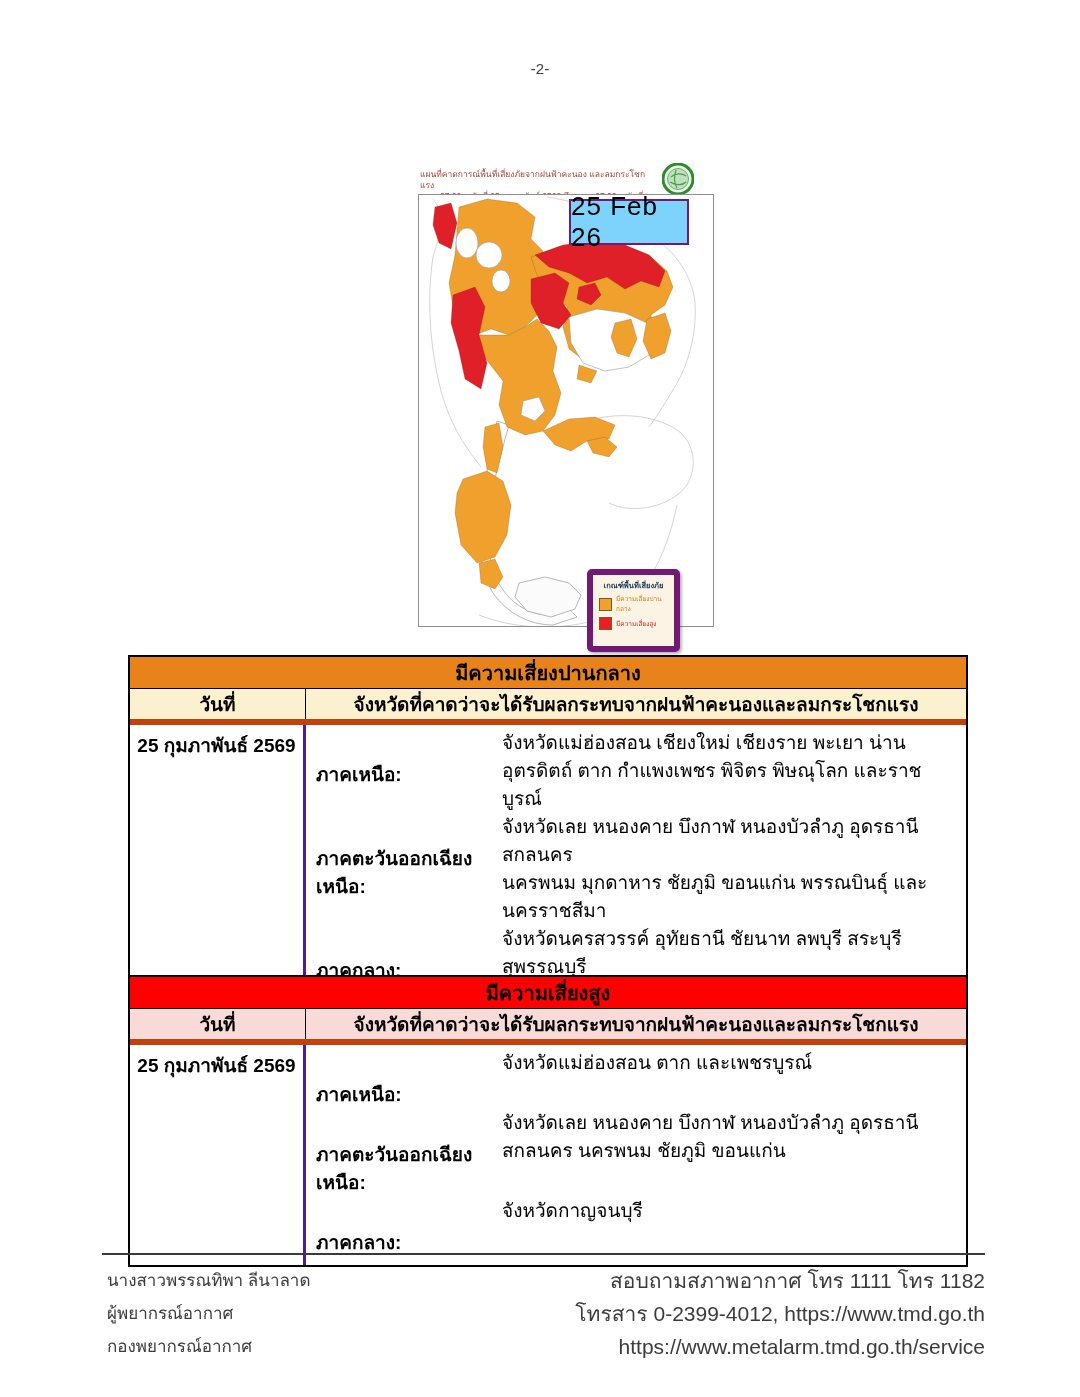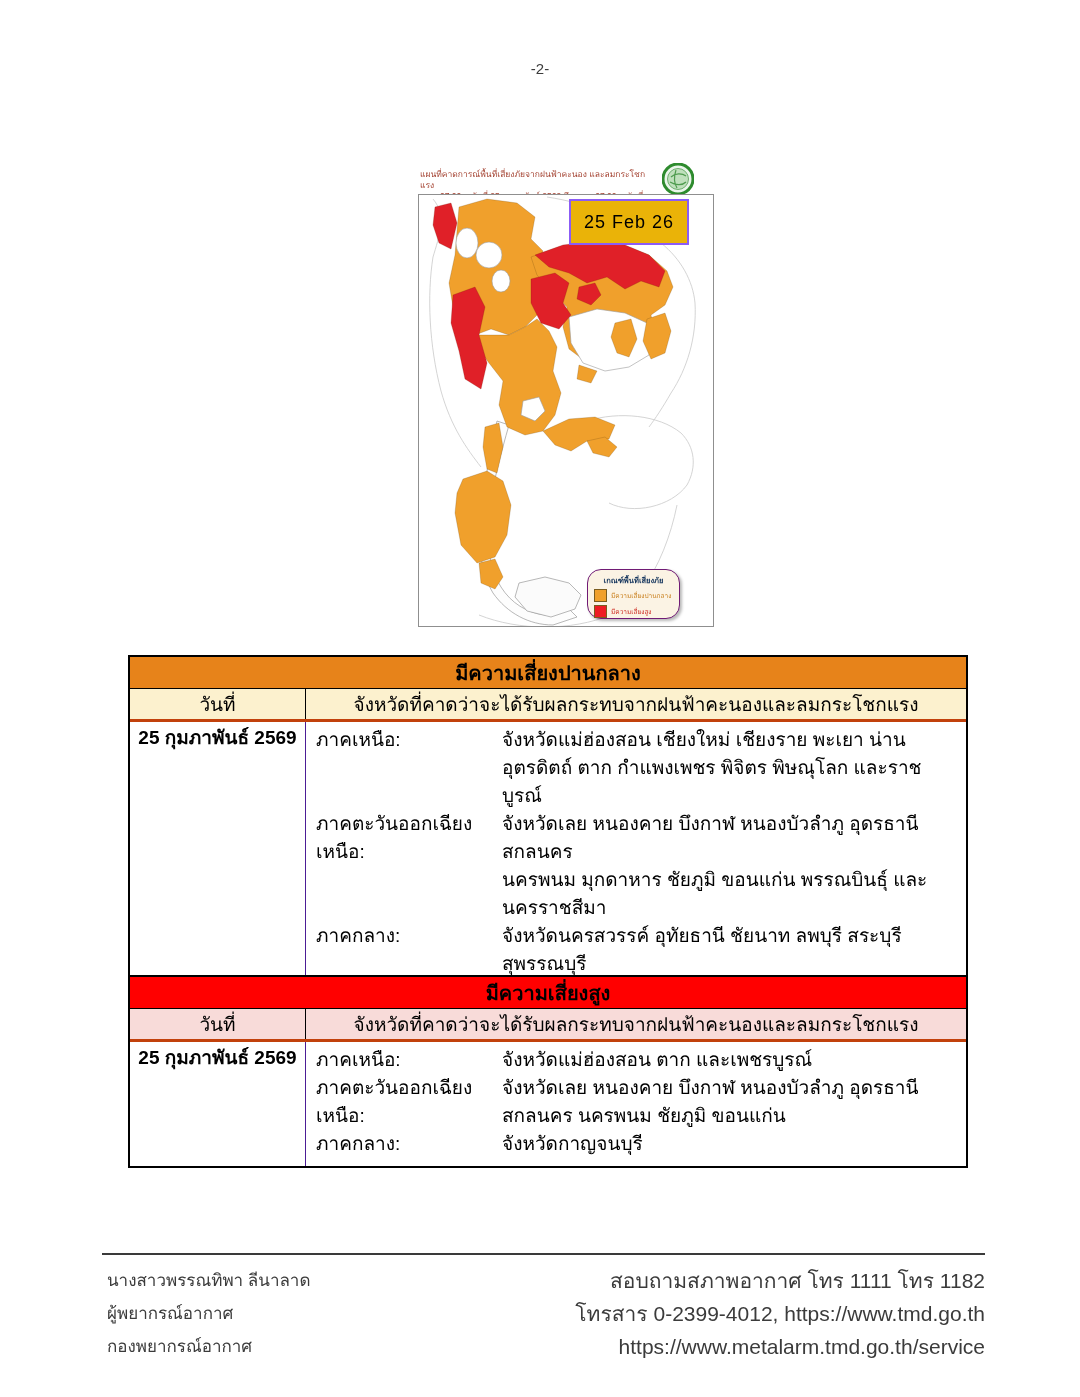--- a/index.html
+++ b/index.html
@@ -16,52 +16,52 @@
   
   .map-figure { position:absolute; left:418px; top:125px; width:297px; height:462px;margin-top:42px; }
   .map-titles { position:absolute; left:2px; top:2px; width:235px;
     font-size:8.5px; line-height:11px; color:#A3402F; }
   .tmd-logo { position:absolute; right:21px; top:-4px; width:32px; height:32px; }
   .map-box { position:absolute; left:0; top:27px; width:294px; height:431px;
     border:1px solid #8f8f8f; background:#fff; box-sizing:content-box; }
   .map-box svg { display:block; width:294px; height:431px; }
   .date-box {
     position:absolute; left:150px; top:4px; width:116px; height:42px;
-    background:#eab308; border:2px solid #8b5cf6; display:flex; align-items:center;
-    justify-content:center; font-size:18px; letter-spacing:1px;
+    background:#7dd3fc; border:2px solid #701a75; display:flex; align-items:center;
+    justify-content:center; font-size:26px; letter-spacing:1px;
   }
   .map-legend {
     position:absolute; left:168px; top:374px; width:93px; box-sizing:border-box;
-    background:#FBF3E4; border:1px solid #701a75; border-radius:14px;
-    box-shadow:2px 2px 3px rgba(0,0,0,.28); padding:4px 6px 0;
+    background:#FBF3E4; border:6px solid #701a75; border-radius:5px;
+    box-shadow:2px 2px 3px rgba(0,0,0,.28); padding:4px 6px 16px;
   }
   .legend-title { font-size:7.5px; font-weight:bold; color:#17375E; text-align:center; }
   .legend-item { display:flex; align-items:center; gap:4px; margin-top:3px; }
   .legend-swatch { width:11px; height:11px; border:1px solid #7a5c20; flex-shrink:0; }
   .legend-label { font-size:6.5px; }
 
   
   .risk-table {
     position:absolute; left:128px; width:840px; box-sizing:border-box;
     border:2px solid #000; font-size:19px;
   }
   .tbl-title {
     height:31px; display:flex; align-items:center; justify-content:center;
     font-weight:bold; font-size:20px; border-bottom:1px solid #000;
   }
-  .tbl-sub { display:flex; border-bottom:3px solid #c2410c; height:30px; font-weight:normal; }
+  .tbl-sub { display:flex; border-bottom:6px solid #c2410c; height:30px; font-weight:bold; }
   .sub-date { width:176px; flex-shrink:0; border-right:1px solid #000; box-sizing:border-box;
     display:flex; align-items:center; justify-content:center; }
   .sub-prov { flex:1; display:flex; align-items:center; justify-content:center; }
   .tbl-body { display:flex; background:#fff; }
-  .body-date { width:176px; flex-shrink:0; border-right:1px solid #4c1d95; box-sizing:border-box;
-    text-align:center; font-weight:bold; }
+  .body-date { width:176px; flex-shrink:0; border-right:3px solid #4c1d95; box-sizing:border-box;
+    text-align:center; font-weight:bold; padding-top:5px; }
   .body-content { flex:1; padding:4px 8px 8px 10px; }
   .region-row { display:flex; }
-  .region-label { width:186px; flex-shrink:0; font-weight:normal; line-height:28px; }
+  .region-label { width:186px; flex-shrink:0; font-weight:bold; line-height:28px;margin-top:32px; }
   .region-lines { flex:1; line-height:28px; }
 
   
   .footer-rule { position:absolute; left:102px; top:1253px; width:883px;
     border-top:2px solid #3a3a3a; }
   .footer-left { position:absolute; left:107px; top:1264px; font-size:17px;
     color:#3b3b3b; line-height:33px; }
   .footer-right { position:absolute; right:95px; top:1264px; font-size:21px;
     color:#3b3b3b; line-height:33px; text-align:right; }
 </style>

